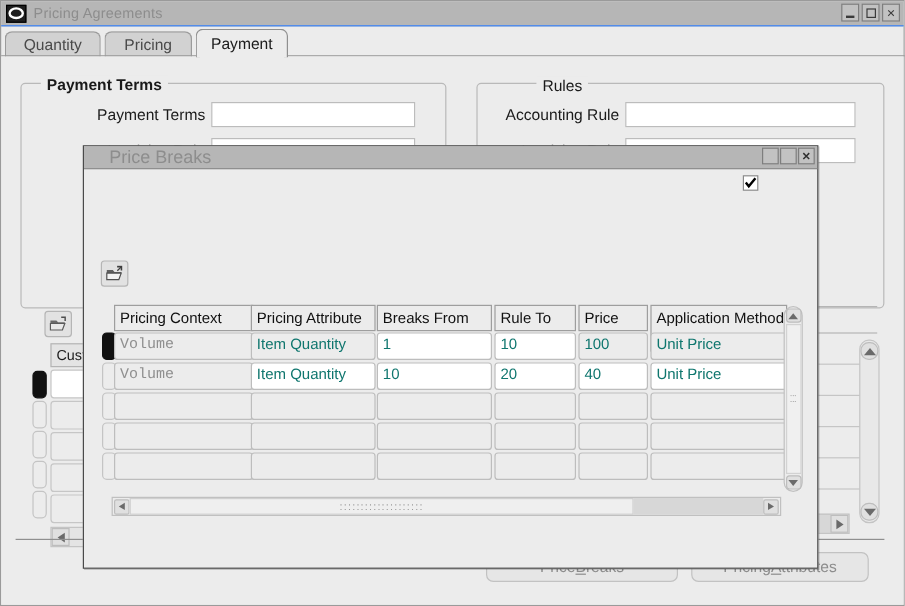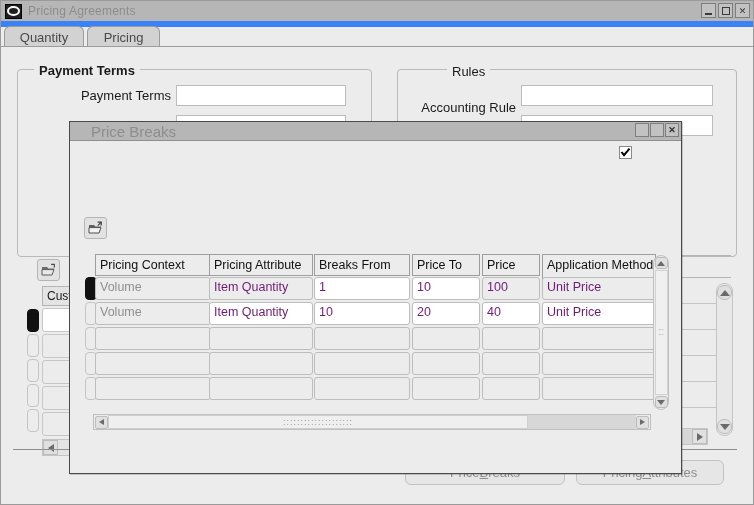--- a/index.html
+++ b/index.html
@@ -8,21 +8,21 @@
     font-family:"Liberation Sans", sans-serif;
     font-size:12px;color:#000;
     -webkit-font-smoothing:none;
   }
 
   
   #app-window{position:absolute;left:0;top:0;width:754px;height:505px;
     background:#ececec;border:1px solid #9a9a9a;box-sizing:border-box;}
 
   .titlebar{height:20px;background:#b6b6b6;
-    border-bottom:6px solid #3b82f6;
+    border-bottom:1px solid #3b82f6;
     display:flex;align-items:center;position:relative;}
   .titlebar .tb-icon{width:15px;height:13px;margin-left:4px;background:#1e1e1e;
     border:1px solid #000;display:flex;align-items:center;justify-content:center;}
   .titlebar .tb-icon .ring{width:9px;height:6px;border:2px solid #fff;border-radius:50%;}
   .titlebar .tb-title{margin-left:6px;color:#8d8d8d;font-size:12px;letter-spacing:0.2px;}
   .tb-buttons{position:absolute;right:3px;top:2px;display:flex;gap:2px;}
   .tb-btn{width:15px;height:15px;background:#c2c2c2;border:1px solid #7e7e7e;
     display:flex;align-items:center;justify-content:center;font-size:9px;color:#3b3b3b;
     box-sizing:border-box;}
   .tb-btn .mn{width:7px;height:2px;background:#3b3b3b;margin-top:6px;}
@@ -92,24 +92,24 @@
     display:flex;align-items:center;justify-content:center;}
   .dlg-checkbox svg{display:block;}
 
   .toolbtn{position:absolute;width:23px;height:22px;background:#e2e2e2;
     border:1px solid #b5b5b5;border-radius:3px;box-sizing:border-box;
     display:flex;align-items:center;justify-content:center;}
 
   
   #grid{position:absolute;left:23px;top:133px;width:575px;height:156px;}
   .gcell{position:absolute;border:1px solid #bdbdbd;border-radius:3px;box-sizing:border-box;
-    background:#ececec;font-size:12.5px;color:#701a75;
+    background:#ececec;font-size:12.5px;color:#0f766e;
     padding-left:4px;line-height:19px;overflow:hidden;white-space:nowrap;}
   .gcell.white{background:#fff;}
-  .gcell.dim{color:#8f8f8f;}
+  .gcell.dim{color:#8f8f8f;font-family:Liberation Mono, monospace;}
   .ghead{position:absolute;background:#ececec;border:1px solid #9e9e9e;box-sizing:border-box;
     font-size:12.5px;color:#111;padding-left:4px;line-height:20px;overflow:hidden;white-space:nowrap;}
 
   .dlg-hscroll{position:absolute;left:23px;top:292px;width:558px;height:16px;
     background:#ececec;border:1px solid #c0c0c0;box-sizing:border-box;display:flex;align-items:center;}
   .hthumb{height:14px;background:#efefef;border:1px solid #cfcfcf;box-sizing:border-box;
     display:flex;align-items:center;justify-content:center;overflow:hidden;}
   .htrack{flex:1;height:14px;background:#d7d7d7;}
   .grip{font-size:9px;color:#9a9a9a;letter-spacing:1px;line-height:10px;}
 
@@ -137,35 +137,36 @@
       <span class="tb-btn">
           <span class="mx"></span>
         </span>
       <span class="tb-btn">✕</span>
     </span>
   </div>
 
   <div class="tabstrip">
     <div class="tab" id="tab-agreement">Quantity</div>
     <div class="tab" id="tab-pricing">Pricing</div>
+    <div class="tab active" id="tab-payment">Payment</div>
   </div>
   <div class="tab-underline"></div>
 
   <div class="canvas">
 
     <div class="groupbox" style="left:16px;top:22px;width:355px;height:188px;"></div>
     <div class="gb-legend bold" style="left:33px;top:16px;">Payment Terms</div>
     <div class="fieldlabel" style="left:40px;top:41px;width:130px;">Payment Terms</div>
     <div class="textfield" style="left:175px;top:38px;width:170px;height:21px;"></div>
     <div class="fieldlabel" style="left:40px;top:71px;width:130px;">Invoicing Rule</div>
     <div class="textfield" style="left:175px;top:68px;width:170px;height:21px;"></div>
 
     <div class="groupbox" style="left:396px;top:22px;width:340px;height:188px;"></div>
     <div class="gb-legend" style="left:446px;top:17px;">Rules</div>
-    <div class="fieldlabel" style="left:400px;top:53px;width:115px;">Accounting Rule</div>
+    <div class="fieldlabel" style="left:400px;top:41px;width:115px;">Accounting Rule</div>
     <div class="textfield" style="left:520px;top:38px;width:192px;height:21px;"></div>
     <div class="fieldlabel" style="left:400px;top:71px;width:115px;">Invoicing Rule</div>
     <div class="textfield" style="left:520px;top:68px;width:192px;height:21px;"></div>
 
     <div class="toolbtn" style="left:36px;top:212px;background:#e2e2e2;">
       <svg width="15" height="14" viewBox="0 0 15 14">
         <path d="M1 4 h5 l1.4 1.6 H13 v1 H1z" fill="#6a6a6a"></path>
         <path d="M1 6.6 h12 l-2 5.4 H1z" fill="#e9e9e9" stroke="#5b5b5b" stroke-width="1"></path>
         <path d="M10 1.4 l3.3 0 0 3" fill="none" stroke="#4d4d4d" stroke-width="1.2"></path>
       </svg>
@@ -262,21 +263,21 @@
 
     <div class="recsel cur" style="left:15px;top:155px;height:23px;"></div>
     <div class="recsel" style="left:15px;top:180px;height:23px;"></div>
     <div class="recsel" style="left:15px;top:205px;height:23px;"></div>
     <div class="recsel" style="left:15px;top:230px;height:23px;"></div>
     <div class="recsel" style="left:15px;top:255px;height:23px;"></div>
 
     <div class="ghead" style="left:25px;top:132px;width:116px;height:22px;">Pricing Context</div>
     <div class="ghead" style="left:139px;top:132px;width:104px;height:22px;">Pricing Attribute</div>
     <div class="ghead" style="left:244px;top:132px;width:96px;height:22px;">Breaks From</div>
-    <div class="ghead" style="left:342px;top:132px;width:68px;height:22px;">Price To</div>
+    <div class="ghead" style="left:342px;top:132px;width:68px;height:22px;">Rule To</div>
     <div class="ghead" style="left:412px;top:132px;width:58px;height:22px;">Price</div>
     <div class="ghead" style="left:472px;top:132px;width:114px;height:39px;">Application Method</div>
 
     <div class="gcell dim" style="left:25px;top:155px;width:116px;height:23px;">Volume</div>
     <div class="gcell" style="left:139px;top:155px;width:104px;height:23px;">Item Quantity</div>
     <div class="gcell white" style="left:244px;top:155px;width:96px;height:23px;">1</div>
     <div class="gcell white" style="left:342px;top:155px;width:68px;height:23px;">10</div>
     <div class="gcell" style="left:412px;top:155px;width:58px;height:23px;">100</div>
     <div class="gcell" style="left:472px;top:155px;width:114px;height:23px;">Unit Price</div>
 

